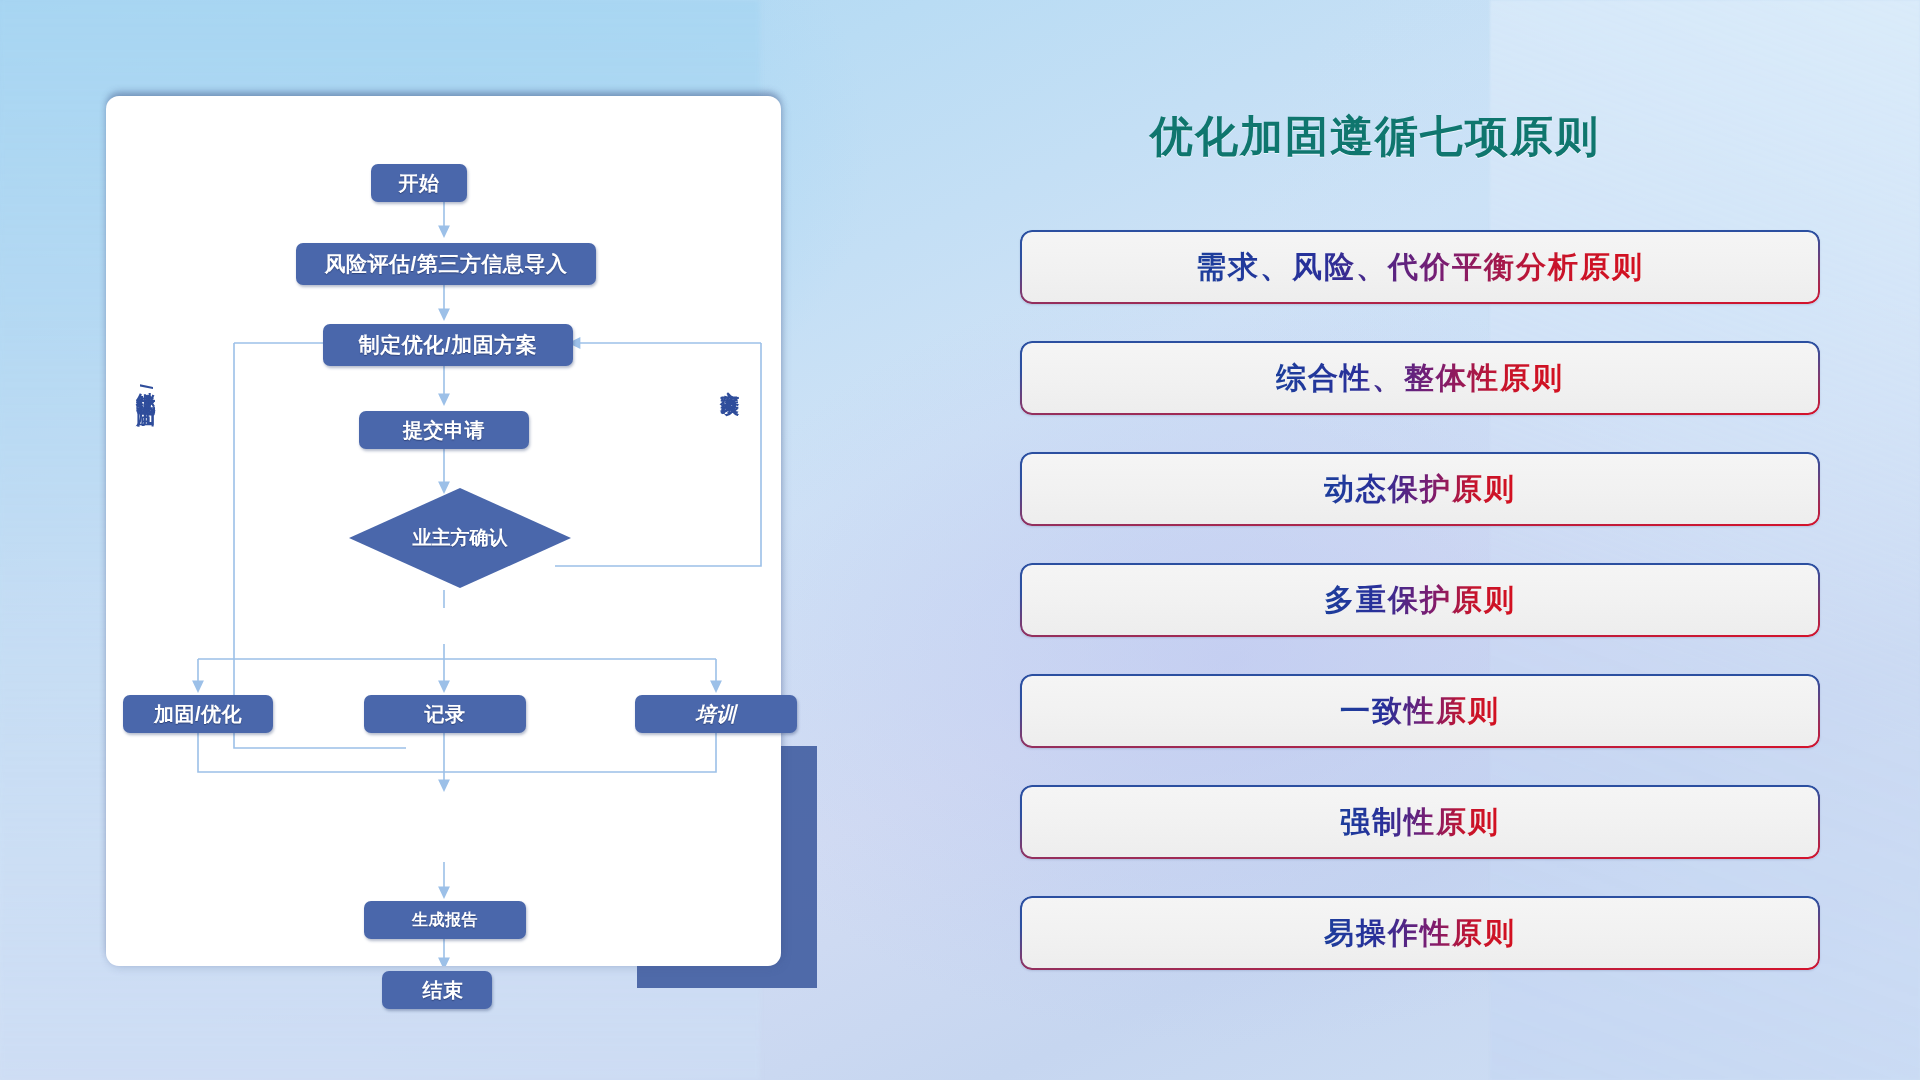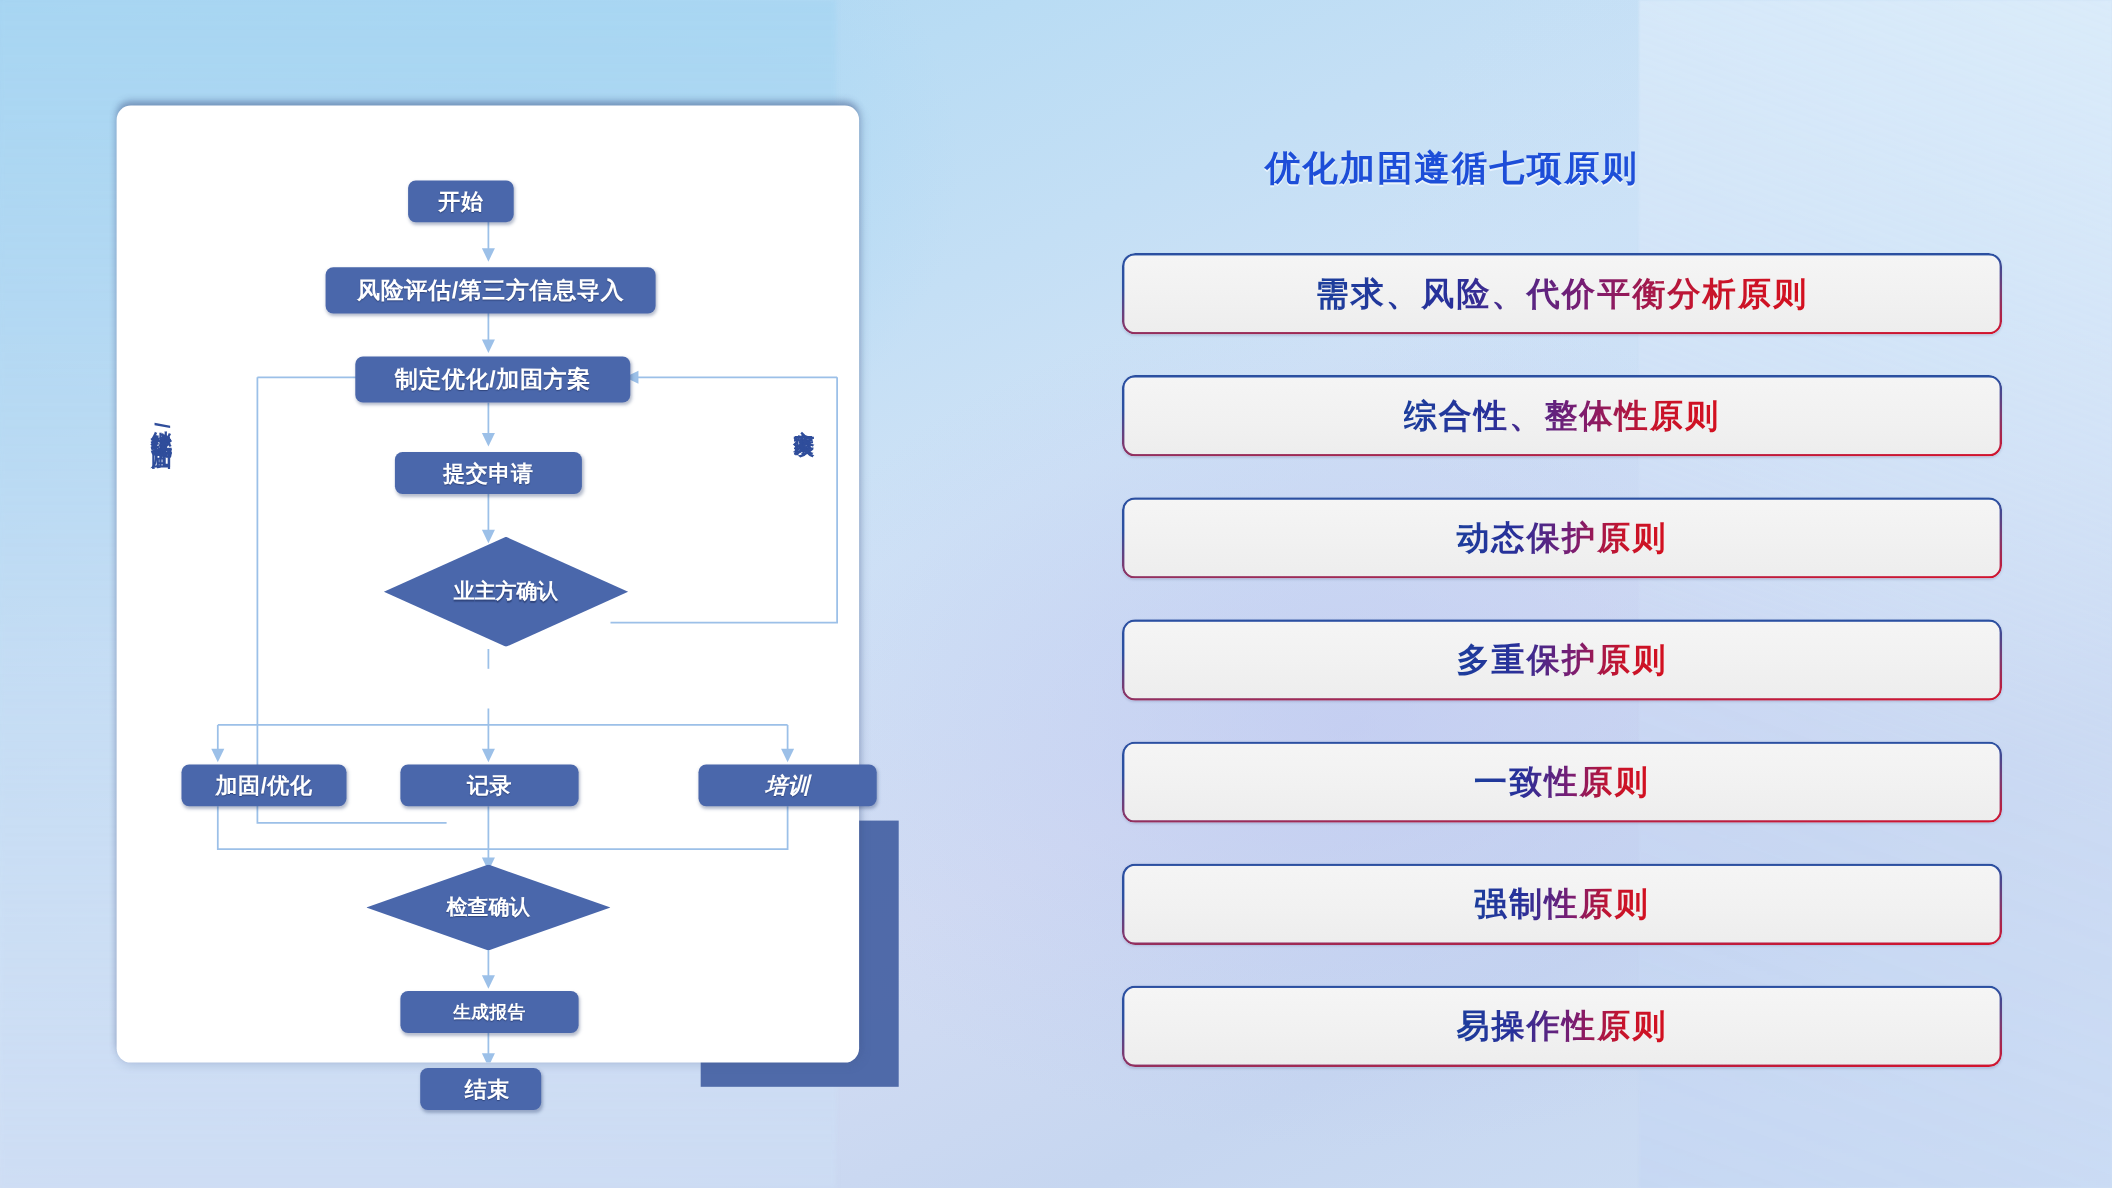--- a/index.html
+++ b/index.html
@@ -68,25 +68,24 @@
     position:absolute;
     writing-mode:vertical-rl;
     color:#2f4d9b;font-weight:bold;letter-spacing:2px;
     line-height:1.04;
   }
 
   
   #right-panel{position:absolute;left:1020px;top:90px;width:840px;height:930px;}
   #panel-title{
     position:absolute;left:130px;top:18px;
-    font-size:32px;font-weight:bold;letter-spacing:2px;
-    color:#1d4ed8;
+    font-size:43px;font-weight:bold;letter-spacing:2px;
+    color:#0f766e;
     text-shadow:0 1px 0 rgba(255,255,255,.6);
     white-space:nowrap;
-    margin-top:24px;
   }
   #cards{position:absolute;left:0px;top:140px;width:800px;}
   .pcard{
     position:relative;
     height:74px;margin-bottom:37px;
     box-sizing:border-box;
     background:linear-gradient(180deg,#f5f5f5 0%,#f1f1f1 55%,#ededed 100%);
     border-radius:12px;
     border:2px solid transparent;
     background-origin:border-box;
@@ -163,30 +162,26 @@
 
   <div class="node" style="left:190px;top:147px;width:300px;height:42px;font-size:21px;">风险评估/第三方信息导入</div>
 
   <div class="node" style="left:253px;top:315px;width:170px;height:38px;font-size:20px;">提交申请</div>
 
   <div class="diamond-wrap" style="left:243px;top:392px;width:222px;height:100px;">
     <div class="diamond-shape"></div>
     <div class="diamond-label" style="font-size:19px;">业主方确认</div>
   </div>
 
-  <div class="node" style="left:17px;top:599px;width:150px;height:38px;font-size:20px;margin-left:42px;">加固/优化</div>
+  <div class="node" style="left:17px;top:599px;width:150px;height:38px;font-size:20px;">加固/优化</div>
 
   <div class="node" style="left:258px;top:599px;width:162px;height:38px;font-size:20px;">记录</div>
 
   <div class="node" style="left:529px;top:599px;width:162px;height:38px;font-size:20px;font-style:italic;">培训</div>
 
-  <div class="diamond-wrap" style="left:227px;top:690px;width:222px;height:78px;">
-    <div class="diamond-shape"></div>
-    <div class="diamond-label" style="font-size:19px;">检查确认</div>
-  </div>
 
   <div class="node" style="left:258px;top:805px;width:162px;height:38px;font-size:16px;">生成报告</div>
 
   <div class="node" style="left:276px;top:875px;width:110px;height:38px;font-size:20px;padding-left:12px;">结束</div>
 
   <div class="vlabel" style="left:30px;top:280px;font-size:19px;height:170px;">继续优化/加固</div>
 
   <div class="vlabel" style="left:614px;top:280px;font-size:19px;height:130px;">方案修改</div>
 </div>
 

